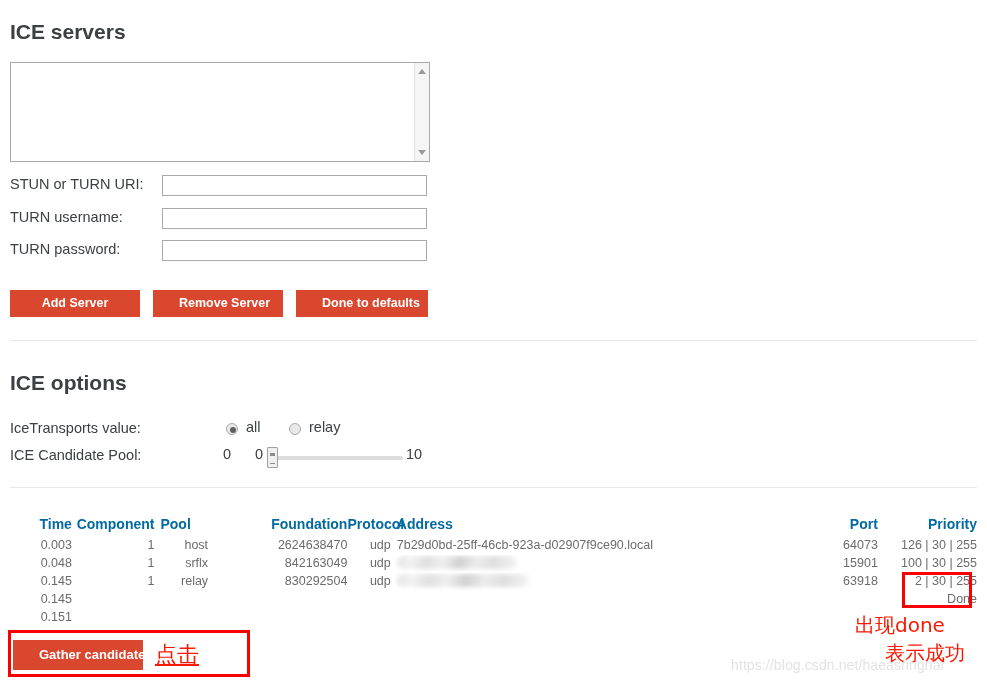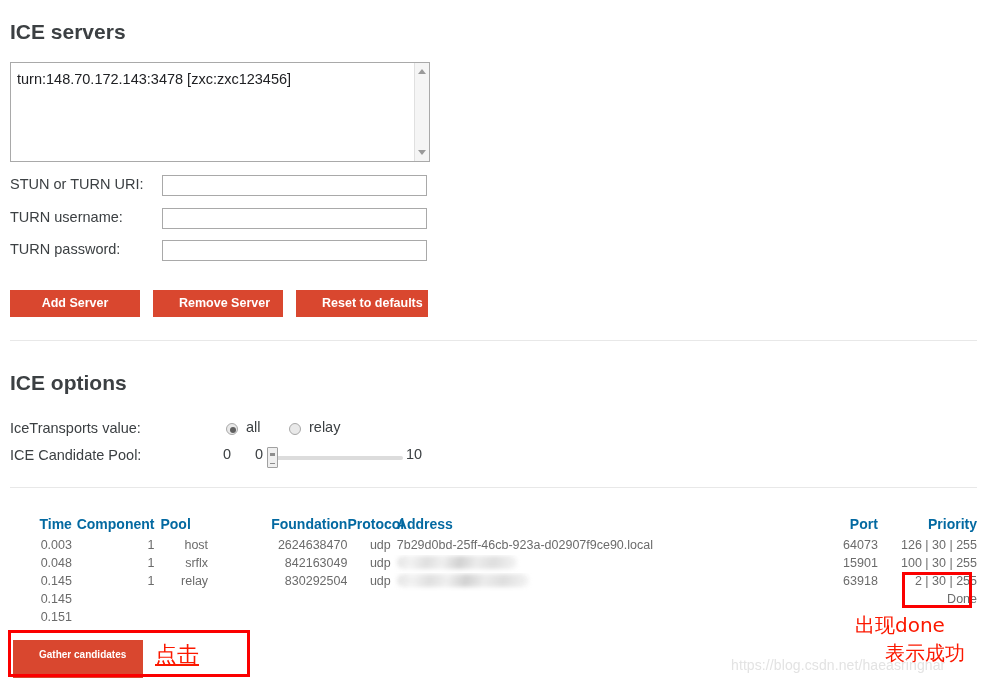--- a/index.html
+++ b/index.html
@@ -96,22 +96,22 @@
     line-height: 27px;
     text-align: center;
     cursor: pointer;
     padding: 0 26px;
     white-space: nowrap;
   }
   #btn-add { left: 10px; top: 290px; width: 130px; }
   #btn-remove { left: 153px; top: 290px; width: 130px; }
   #btn-reset { left: 296px; top: 290px; width: 132px; }
   #btn-gather {
-    left: 13px; top: 640px; width: 130px; height: 38px; line-height: 30px;
-    font-size: 10px;
+    left: 13px; top: 640px; width: 130px; height: 30px; line-height: 30px;
+    font-size: 13px;
   }
 
   
   .divider {
     position: absolute;
     left: 10px;
     width: 967px;
     height: 1px;
     background: #e8e8e8;
   }
@@ -258,21 +258,20 @@
   }
 </style>
 </head>
 <body>
 
 <div id="page">
 
   <div class="section-title" id="ice-servers-title">ICE servers</div>
 
   <div id="servers-textarea-wrap">
-    <div id="servers-textarea-text">turn:148.70.172.143:3478 [zxc:zxc123456]</div>
     <div class="vscrollbar">
       <div class="vscroll-arrow up"></div>
       <div class="vscroll-arrow down"></div>
     </div>
   </div>
 
   <div class="field-row" id="row-uri">
     <span class="field-label">STUN or TURN URI:</span>
     <input class="field-input" type="text" value="" style="">
   </div>
@@ -282,21 +281,21 @@
     <input class="field-input" type="text" value="" style="">
   </div>
 
   <div class="field-row" id="row-password">
     <span class="field-label">TURN password:</span>
     <input class="field-input" type="text" value="" style="">
   </div>
 
   <div class="btn" id="btn-add">Add Server</div>
   <div class="btn" id="btn-remove">Remove Server</div>
-  <div class="btn" id="btn-reset">Reset to defaults</div>
+  <div class="btn" id="btn-reset">Done to defaults</div>
 
   <div class="divider" id="divider-1"></div>
 
   <div class="section-title" id="ice-options-title">ICE options</div>
 
   <div id="opt-transports">
     <span class="opt-label">IceTransports value:</span>
     <span class="radio-dot checked" id="radio-all-dot"></span>
     <span class="radio-text" id="radio-all-label">all</span>
     <span class="radio-dot" id="radio-relay-dot"></span>

